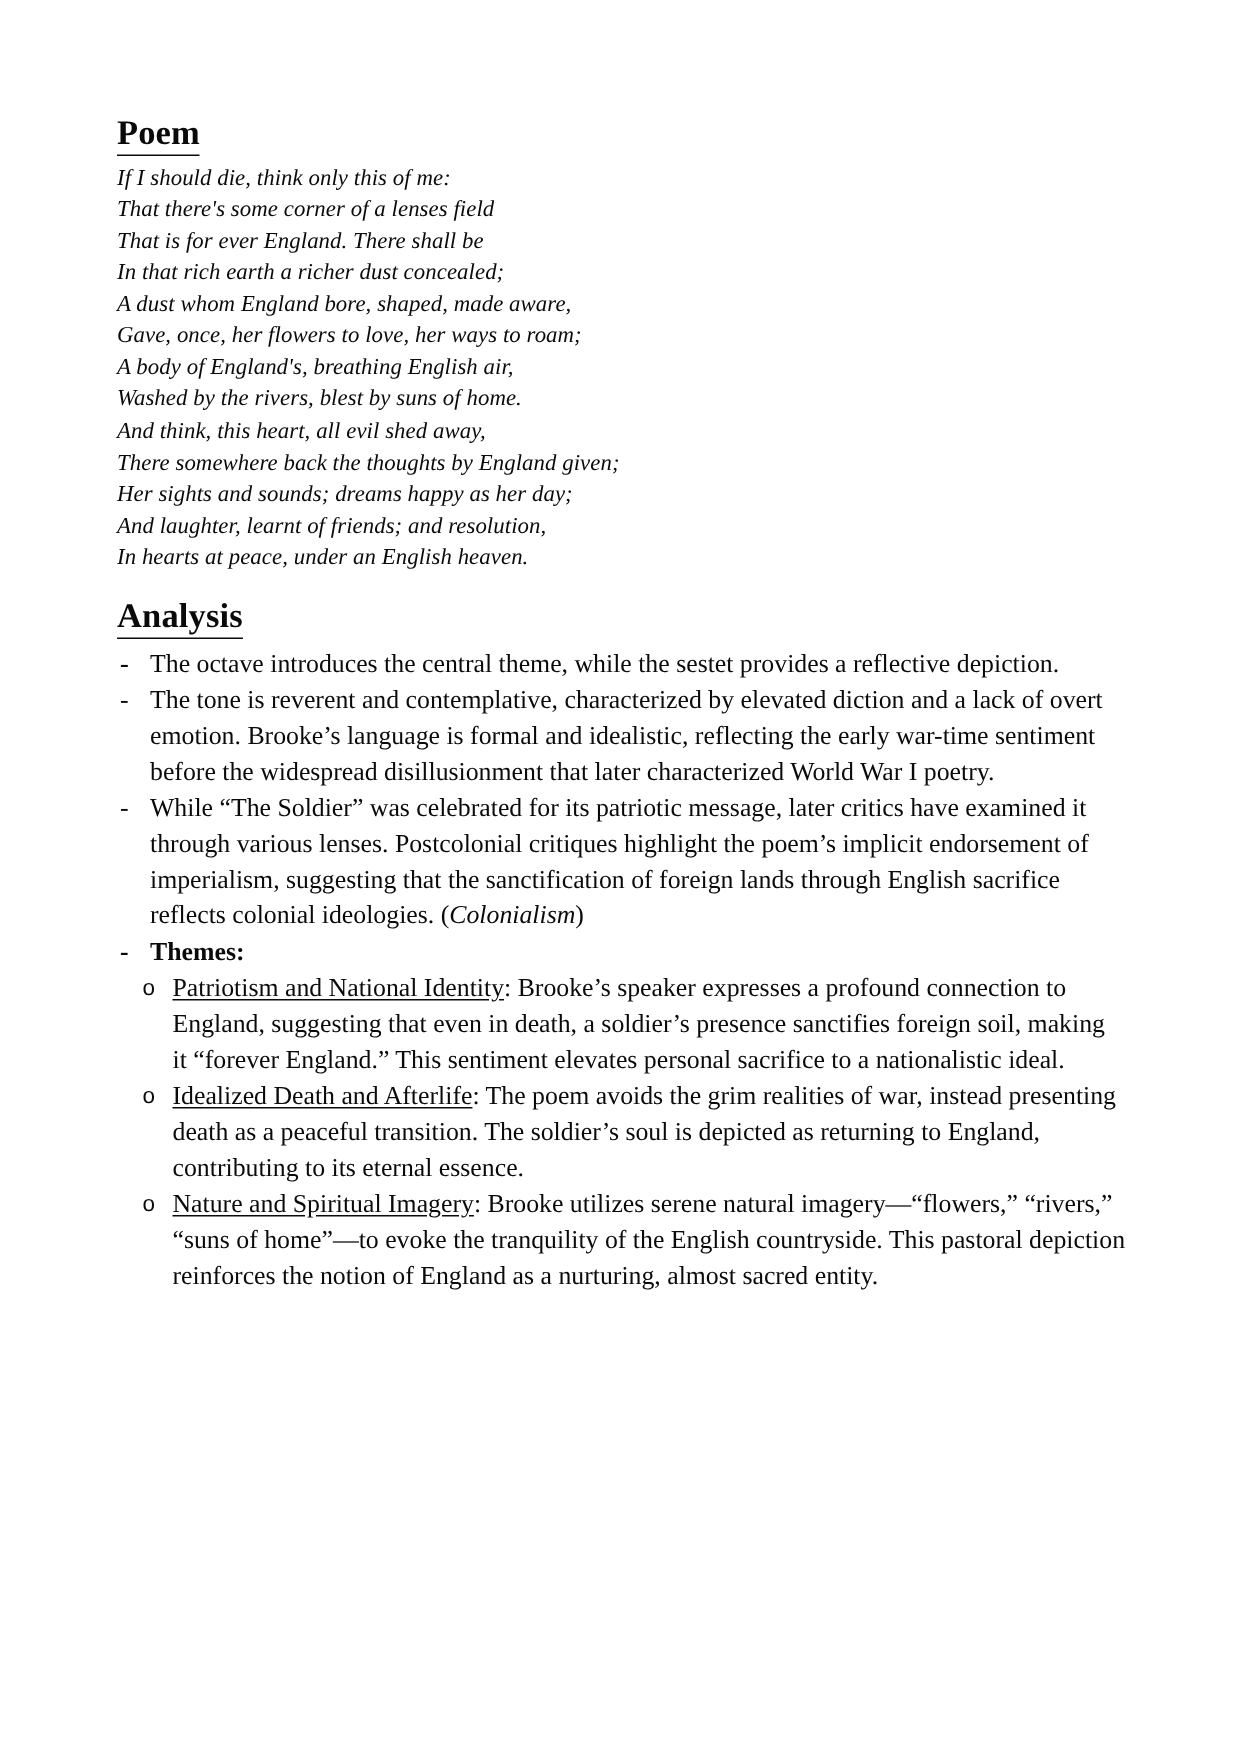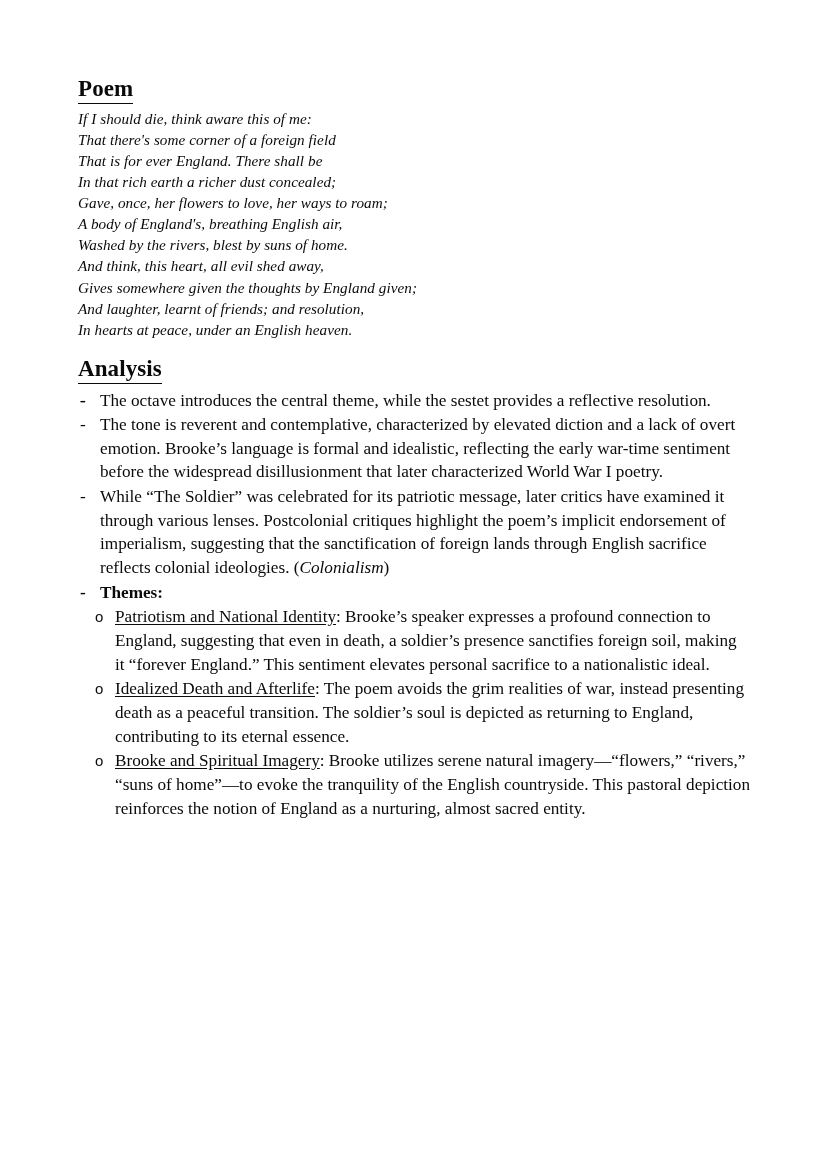--- a/index.html
+++ b/index.html
@@ -108,46 +108,48 @@
 <body>
 
 <div class="page">
   <div class="content">
 
     <div class="heading-wrap">
       <span class="section-heading">Poem</span>
     </div>
 
     <div class="poem">
-      <div class="poem-line">If I should die, think aware this of me:</div>
-      <div class="poem-line">That there's some corner of a foreign field</div>
+      <div class="poem-line">If I should die, think only this of me:</div>
+      <div class="poem-line">That there's some corner of a lenses field</div>
       <div class="poem-line">That is for ever England. There shall be</div>
       <div class="poem-line">In that rich earth a richer dust concealed;</div>
+      <div class="poem-line">A dust whom England bore, shaped, made aware,</div>
       <div class="poem-line">Gave, once, her flowers to love, her ways to roam;</div>
       <div class="poem-line">A body of England's, breathing English air,</div>
       <div class="poem-line">Washed by the rivers, blest by suns of home.</div>
       <div class="poem-line">And think, this heart, all evil shed away,</div>
-      <div class="poem-line">Gives somewhere given the thoughts by England given;</div>
+      <div class="poem-line">There somewhere back the thoughts by England given;</div>
+      <div class="poem-line">Her sights and sounds; dreams happy as her day;</div>
       <div class="poem-line">And laughter, learnt of friends; and resolution,</div>
       <div class="poem-line">In hearts at peace, under an English heaven.</div>
     </div>
 
     <div class="heading-wrap analysis">
       <span class="section-heading">Analysis</span>
     </div>
 
     <ul class="bullets">
 
       <li class="bullet-item">
         <span class="marker">-</span>
       </li>
 
       <li class="bullet-item">
         <span class="marker">-</span>
-        <span>The octave introduces the central theme, while the sestet provides a reflective resolution.</span>
+        <span>The octave introduces the central theme, while the sestet provides a reflective depiction.</span>
       </li>
 
       <li class="bullet-item">
         <span class="marker">-</span>
         <span>The tone is reverent and contemplative, characterized by elevated diction and a lack of overt emotion. Brooke’s language is formal and idealistic, reflecting the early war-time sentiment before the widespread disillusionment that later characterized World War I poetry.</span>
       </li>
 
       <li class="bullet-item">
         <span class="marker">-</span>
         <span>While “The Soldier” was celebrated for its patriotic message, later critics have examined it through various lenses. Postcolonial critiques highlight the poem’s implicit endorsement of imperialism, suggesting that the sanctification of foreign lands through English sacrifice reflects colonial ideologies. (</span><span class="ital">Colonialism</span><span>)</span>
@@ -166,18 +168,18 @@
         <span class="theme-title">Patriotism and National Identity</span><span>: Brooke’s speaker expresses a profound connection to England, suggesting that even in death, a soldier’s presence sanctifies foreign soil, making it “forever England.” This sentiment elevates personal sacrifice to a nationalistic ideal.</span>
       </li>
 
       <li class="sub-item">
         <span class="marker-o">o</span>
         <span class="theme-title">Idealized Death and Afterlife</span><span>: The poem avoids the grim realities of war, instead presenting death as a peaceful transition. The soldier’s soul is depicted as returning to England, contributing to its eternal essence.</span>
       </li>
 
       <li class="sub-item">
         <span class="marker-o">o</span>
-        <span class="theme-title">Brooke and Spiritual Imagery</span><span>: Brooke utilizes serene natural imagery—“flowers,” “rivers,” “suns of home”—to evoke the tranquility of the English countryside. This pastoral depiction reinforces the notion of England as a nurturing, almost sacred entity.</span>
+        <span class="theme-title">Nature and Spiritual Imagery</span><span>: Brooke utilizes serene natural imagery—“flowers,” “rivers,” “suns of home”—to evoke the tranquility of the English countryside. This pastoral depiction reinforces the notion of England as a nurturing, almost sacred entity.</span>
       </li>
     </ul>
 
   </div>
 </div>
 
 </body></html>

